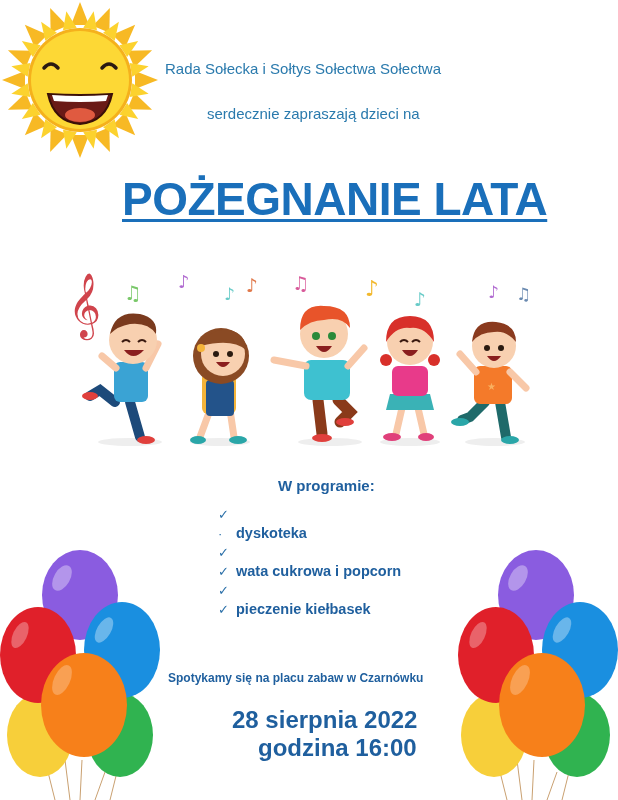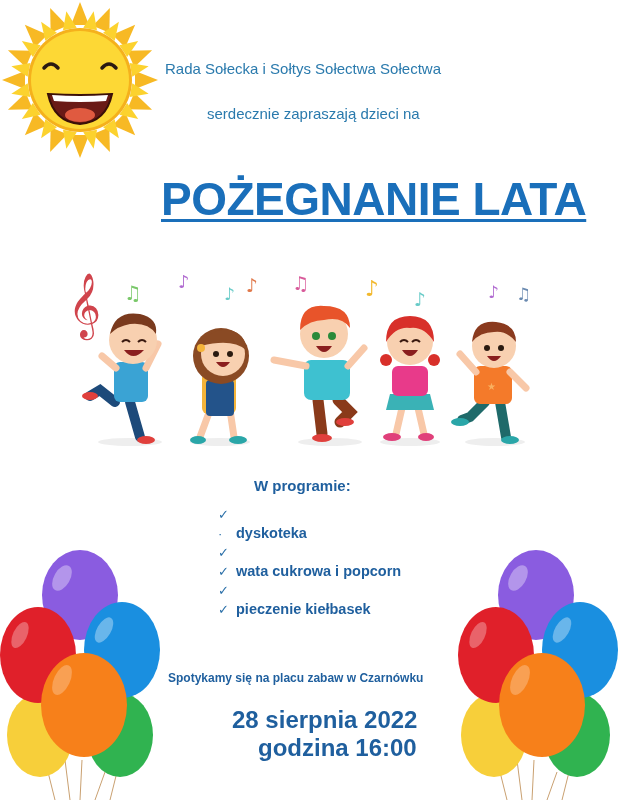--- a/index.html
+++ b/index.html
@@ -63,21 +63,21 @@
       <path d="M-32,14 Q0,16 32,14 Q26,42 0,44 Q-26,42 -32,14 Z" fill="#6a1a16" stroke="#3a1008" stroke-width="2"></path>
       <path d="M-28,15 Q0,17 28,15 L26,21 Q0,23 -26,21 Z" fill="#ffffff"></path>
       <ellipse cx="0" cy="35" rx="15" ry="7" fill="#e05a40"></ellipse>
     </g>
   </svg>
 </div>
 
 <div class="abs txt hdr" style="left:165px;top:60px;">Rada Sołecka i Sołtys Sołectwa Sołectwa</div>
 <div class="abs txt hdr" style="left:207px;top:105px;">serdecznie zapraszają dzieci na</div>
 
-<div class="abs txt title" style="left:122px;top:172px;margin-left:39px;">POŻEGNANIE LATA</div>
+<div class="abs txt title" style="left:122px;top:172px;">POŻEGNANIE LATA</div>
 
 <div class="abs" style="left:60px;top:262px;width:500px;height:190px;">
   <svg width="500" height="190" viewBox="0 0 500 190">
 
     <g>
       <text x="8" y="62" font-size="56" fill="#d0444c" font-family="DejaVu Sans, sans-serif">𝄞</text>
       <text x="64" y="38" font-size="20" fill="#7ac86a" font-family="DejaVu Sans, sans-serif">♫</text>
       <text x="118" y="26" font-size="18" fill="#b06ad0" font-family="DejaVu Sans, sans-serif">♪</text>
       <text x="164" y="38" font-size="17" fill="#68cbc8" font-family="DejaVu Sans, sans-serif">♪</text>
       <text x="186" y="30" font-size="19" fill="#e0784a" font-family="DejaVu Sans, sans-serif">♪</text>
@@ -167,21 +167,21 @@
       <path d="M450,110 L466,126" stroke="#f8c8a8" stroke-width="7" stroke-linecap="round"></path>
       <circle cx="434" cy="84" r="22" fill="#f8d0b0"></circle>
       <path d="M412,80 Q414,58 436,60 Q456,62 456,80 Q446,68 434,70 Q420,70 412,80 Z" fill="#8a3a1e"></path>
       <circle cx="427" cy="86" r="3" fill="#2a1a10"></circle>
       <circle cx="441" cy="86" r="3" fill="#2a1a10"></circle>
       <path d="M427,94 Q434,104 441,94 Z" fill="#8a1e1e"></path>
     </g>
   </svg>
 </div>
 
-<div class="abs txt prog" style="left:254px;top:477px;">W programie:</div>
+<div class="abs txt prog" style="left:278px;top:477px;">W programie:</div>
 <div class="abs" style="left:218px;top:505px;">
   <div class="li">
       <span class="mark">✓</span>
     </div>
   <div class="li">
       <span class="mark">·</span>
       <span>dyskoteka</span>
     </div>
   <div class="li">
       <span class="mark">✓</span>

